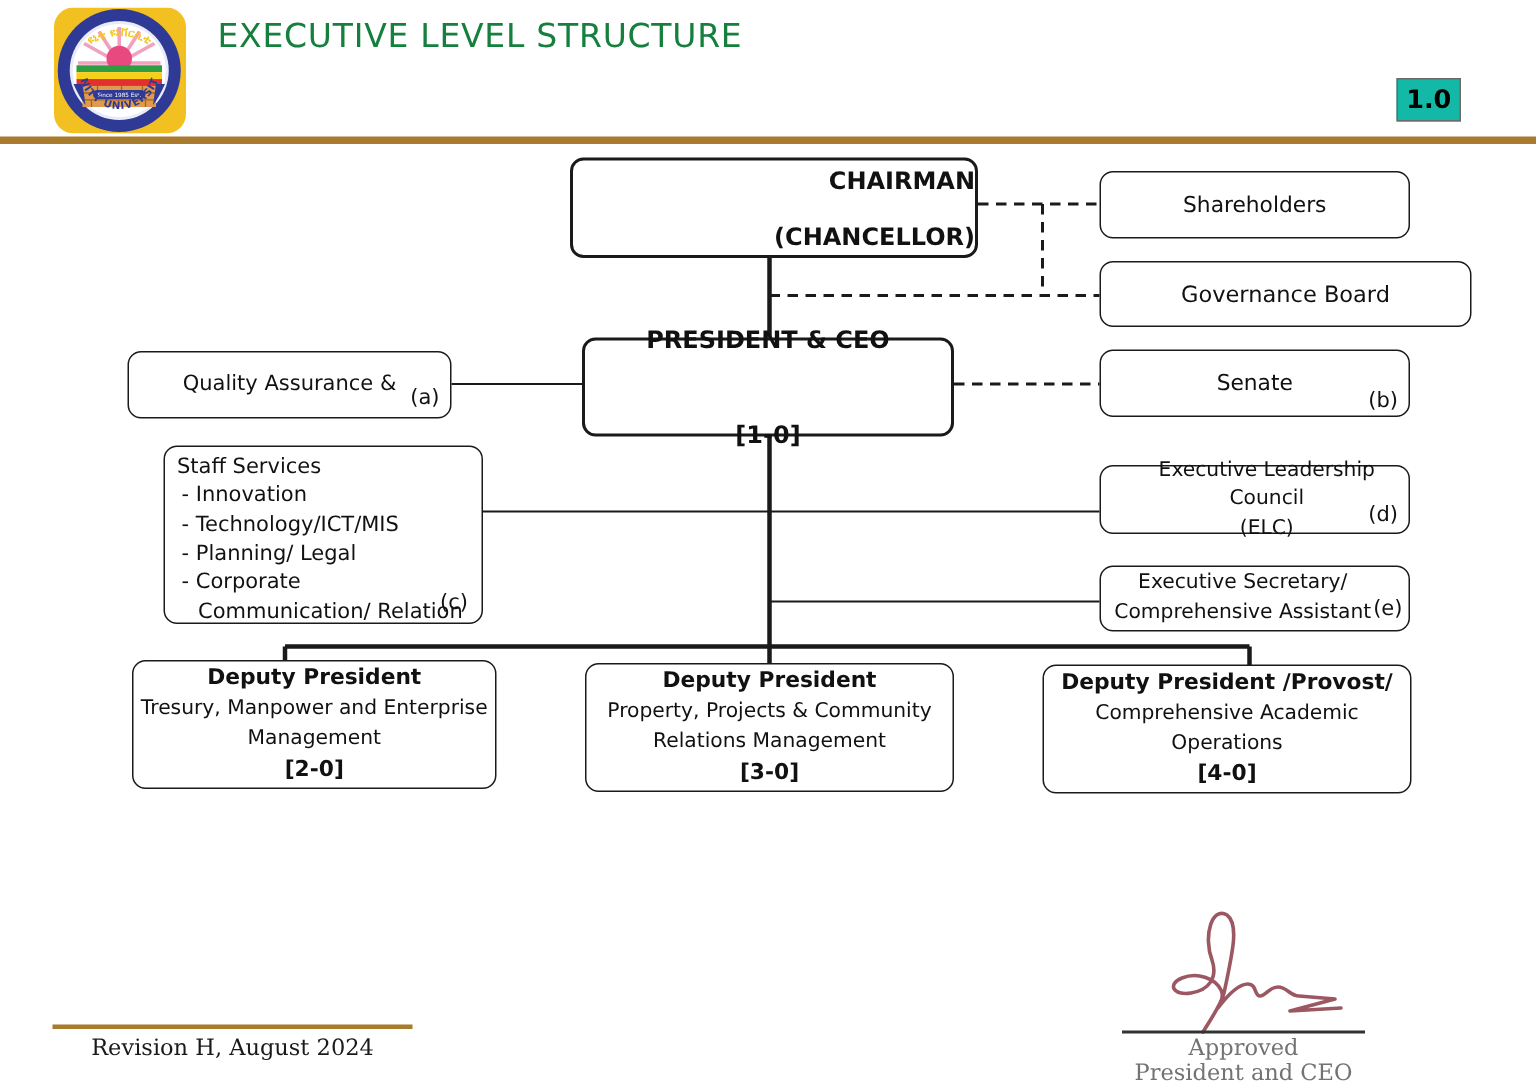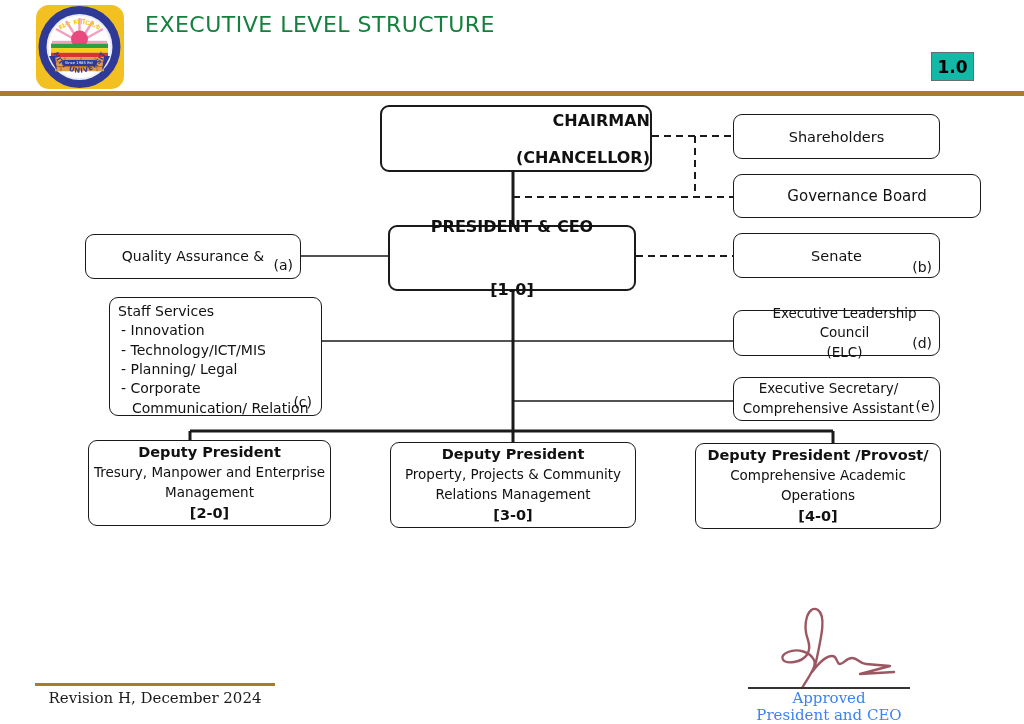--- a/index.html
+++ b/index.html
@@ -55,21 +55,21 @@
   .n-dp2{left:390px;top:442px;width:246px;height:86px;}
   .n-dp3{left:695px;top:443px;width:246px;height:86px;}
 
   
   .rev-rule{position:absolute;left:35px;top:683px;width:240px;height:2.5px;background:#a87b2d;}
   .revision{position:absolute;left:35px;top:689px;width:240px;text-align:center;
             font-family:"DejaVu Serif",serif;font-size:15px;color:#1a1a1a;}
   .signature{position:absolute;left:742px;top:600px;width:180px;height:90px;}
   .sig-rule{position:absolute;left:748px;top:687px;width:162px;height:1.5px;background:#333;}
   .approved{position:absolute;left:733px;top:690px;width:192px;text-align:center;
-            font-family:"DejaVu Serif",serif;font-size:15px;color:#3b82f6;line-height:1.15;}
+            font-family:"DejaVu Serif",serif;font-size:15px;color:#737373;line-height:1.15;}
 </style>
 </head>
 <body>
 
 <div class="page">
 
   <svg class="logo" viewBox="0 0 89 84">
     <defs>
       <path id="arcTop" d="M 10 46 A 35.5 35.5 0 0 1 79 46" fill="none"></path>
       <path id="arcBottom" d="M 18.5 48 A 27 27 0 0 0 70.5 48" fill="none"></path>
@@ -231,21 +231,21 @@
   <div class="node n-deputy n-dp3">
     <div class="stack">
       <div class="dp-title">Deputy President /Provost/</div>
       <div>Comprehensive Academic</div>
       <div>Operations</div>
       <div class="dp-code">[4-0]</div>
     </div>
   </div>
 
   <div class="rev-rule"></div>
-  <div class="revision">Revision H, December 2024</div>
+  <div class="revision">Revision H, August 2024</div>
 
   <svg class="signature" viewBox="0 0 180 90">
     <path d="M60 88 C66 78 72 70 74 62 C80 34 84 16 76 10 C66 4 60 24 66 40
              C70 52 64 60 52 62 C40 64 36 56 46 52 C56 48 68 52 72 60
              C74 64 72 68 70 72 C76 64 84 56 90 56 C96 56 94 64 98 64
              C102 64 104 58 110 58 C116 58 118 64 124 64 L148 66 L118 74 L152 72" fill="none" stroke="#9c5862" stroke-width="2.4" stroke-linecap="round" stroke-linejoin="round"></path>
   </svg>
   <div class="sig-rule"></div>
   <div class="approved">
     <div>Approved</div>

